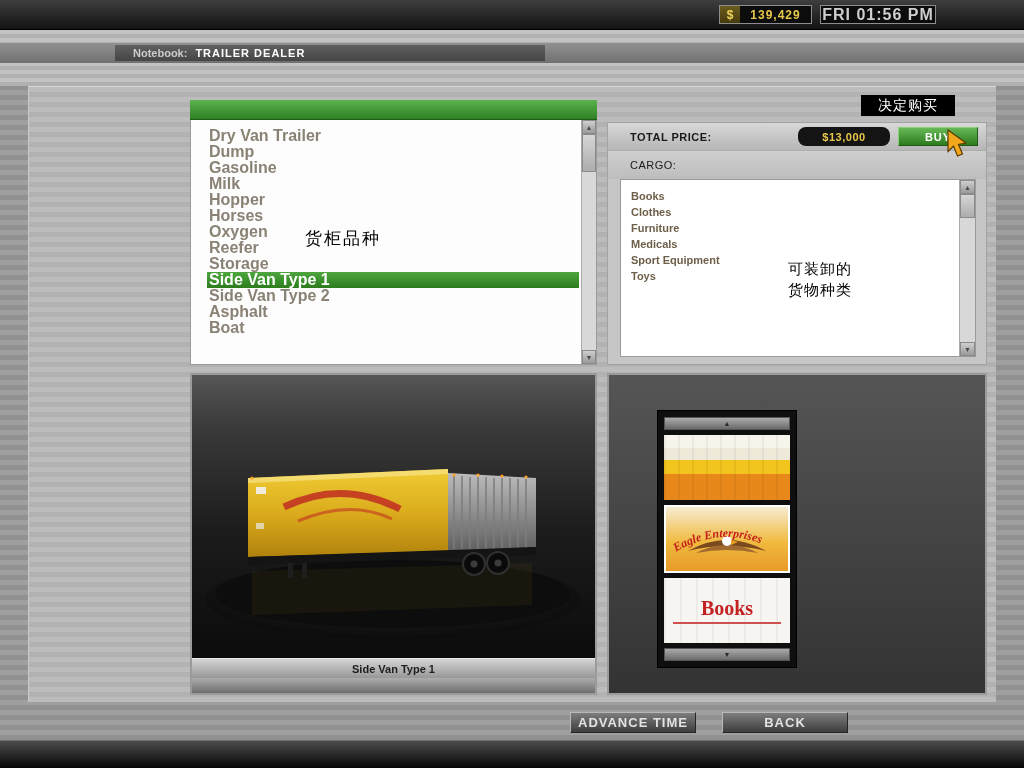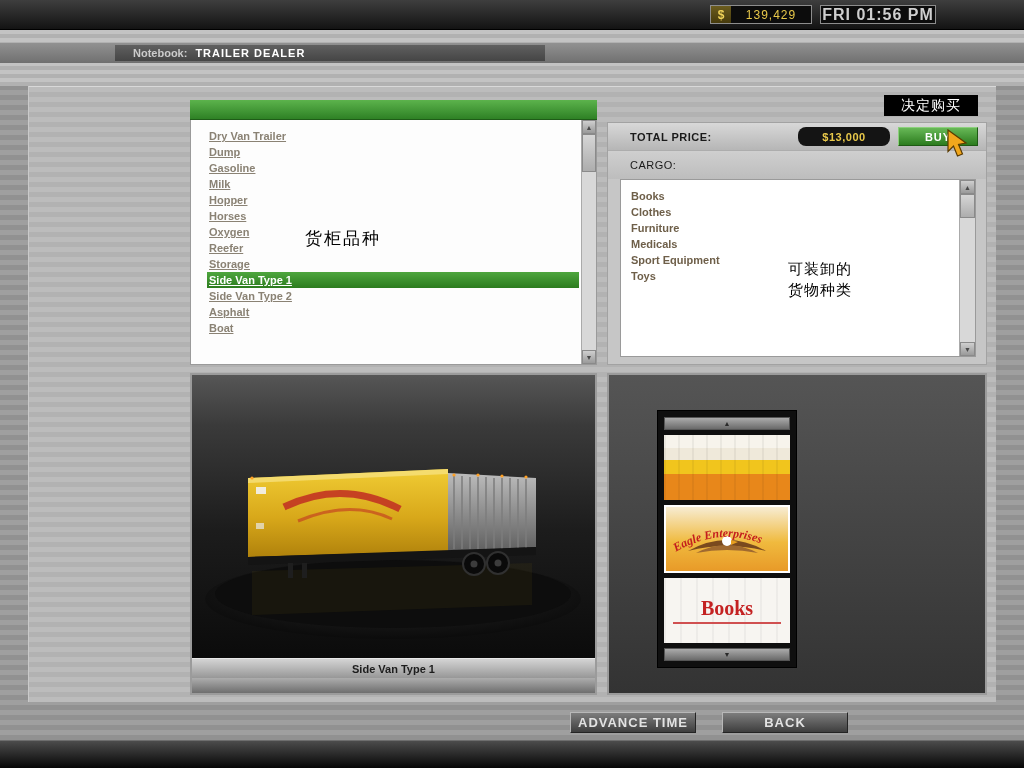--- a/index.html
+++ b/index.html
@@ -18,21 +18,21 @@
     gap:8px; padding-right:88px;
     border-bottom:1px solid #000;
   }
   .money-box { display:flex; height:19px; border:1px solid #8d8d8d; }
   .currency-cell {
     width:20px; background:linear-gradient(180deg,#6b5c1e,#463a0c);
     color:#f0d35a; font-weight:bold; font-size:12px;
     display:flex; align-items:center; justify-content:center;
   }
   .money-value {
-    width:80px; background:#0c0c0c; color:#e8c84a; font-weight:normal; font-size:12px;
+    width:71px; background:#0c0c0c; color:#e8c84a; font-weight:bold; font-size:12px;
     display:flex; align-items:center; justify-content:center; letter-spacing:1px;
   }
   .time-box {
     width:116px; height:19px; border:1px solid #8d8d8d; background:#0c0c0c;
     color:#cfcfcf; font-weight:bold; font-size:16px; letter-spacing:1px;
     display:flex; align-items:center; justify-content:center;
   }
 
   
   .header-zone {
@@ -64,23 +64,22 @@
     background:linear-gradient(180deg,#5cb34c,#2e8125);
     border-bottom:1px solid #1f5c18;
   }
   .list-body {
     position:absolute; left:190px; top:120px; width:407px; height:245px;
     background:#fdfdfd; border:1px solid #9a9a9a; border-top:none;
   }
   .t-rows { position:absolute; left:0; top:0; width:392px; padding-top:8px; }
   .t-row {
     height:16px; line-height:16px; padding-left:18px;
-    font-size:11px; font-weight:bold; color:#8a8274; cursor:default;
+    font-size:16px; font-weight:bold; color:#8a8274; cursor:default;
     white-space:nowrap;
-    text-decoration:underline;
   }
   .t-row.selected {
     background:linear-gradient(180deg,#4ea63e,#2c7c1e);
     color:#ffffff; margin-left:16px; margin-right:4px; padding-left:2px;
   }
   .scrollbar {
     position:absolute; right:0; top:0; width:15px; height:100%;
     background:#d8d8d8; border-left:1px solid #aaa;
     display:flex; flex-direction:column;
   }
@@ -130,21 +129,21 @@
   .c-row {
     height:16px; line-height:16px; padding-left:10px;
     font-size:11px; font-weight:bold; color:#6e5f49; white-space:nowrap;
   }
   .cargo-list .scrollbar { width:16px; }
   .cargo-list .sb-thumb { height:24px; }
 
   
   .ann { position:absolute; z-index:50; color:#000; }
   .ann-buy {
-    left:884px; top:95px; width:94px; height:21px; background:#000;
+    left:861px; top:95px; width:94px; height:21px; background:#000;
     color:#fff; font-size:14px; display:flex; align-items:center; justify-content:center;
     letter-spacing:1px;
   }
   .ann-list { left:305px; top:227px; font-size:17px; letter-spacing:2px; }
   .ann-cargo { left:788px; top:258px; font-size:15px; line-height:21px; letter-spacing:1px; }
 
   
   .cursor { position:absolute; left:947px; top:129px; z-index:60; }
 
   

